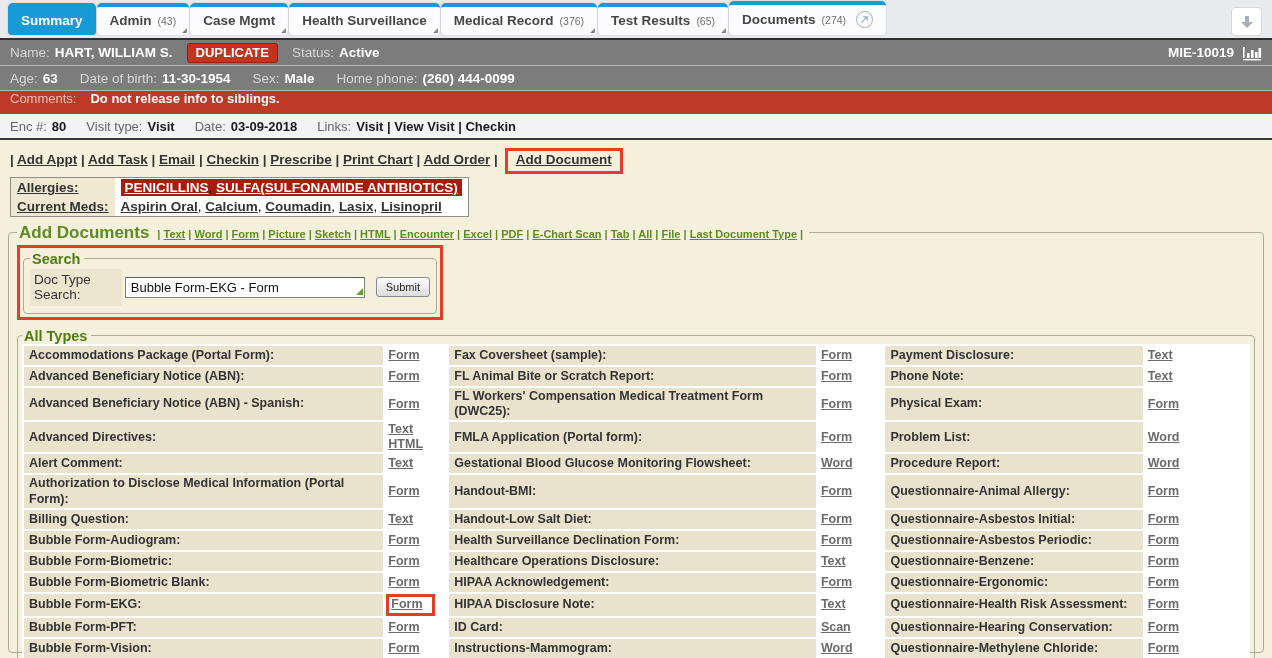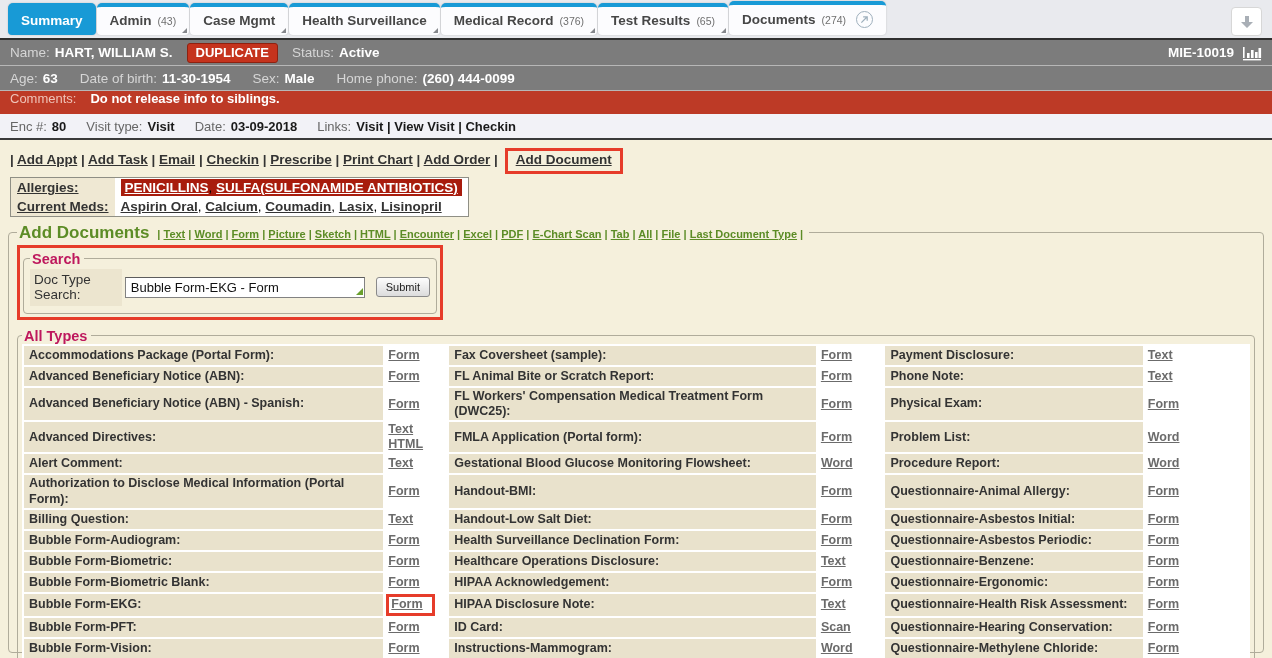--- a/index.html
+++ b/index.html
@@ -64,21 +64,21 @@
 
   .adddocs-fs { margin:6px 2px 0; border:1px solid #b0ac9b; border-radius:4px;
     padding:2px 8px 8px; height:430px; }
   .adddocs-legend { padding:0 6px 0 2px; display:flex; align-items:baseline; gap:8px; }
   .ad-title { color:#5c8c26; font-weight:bold; font-size:17px; }
   .ad-links { font-size:11px; font-weight:bold; color:#5c8c26; }
   .ad-links a { color:#5c8c26; }
 
   .red-box-search { width:426px; border:3px solid #e63c2a; padding:3px; margin:0 0 8px 0; }
   .search-fs { border:1px solid #b0ac9b; border-radius:4px; padding:2px 6px 7px; }
-  .search-fs legend, .alltypes-fs legend { color:#be185d; font-weight:bold;
+  .search-fs legend, .alltypes-fs legend { color:#4d7c0f; font-weight:bold;
     font-size:14.5px; padding:0 4px 0 2px; }
   .search-row { display:flex; align-items:center; }
   .search-label { background:#ece5cf; padding:3px 6px 4px 4px; font-size:13.5px; color:#333; }
   .input-wrap { position:relative; margin-left:3px; }
   .doc-input { width:240px; height:21px; border:1px solid #828282; border-top-color:#5d5d5d;
     font-family:"Liberation Sans", sans-serif; font-size:13px; padding:1px 5px; color:#111; }
   .input-wrap::after { content:""; position:absolute; right:2px; bottom:3px; width:0; height:0;
     border-bottom:7px solid #6aa02e; border-left:7px solid transparent; }
   .submit-btn { margin-left:11px; font-family:"Liberation Sans", sans-serif; font-size:11px;
     padding:3px 9px; background:linear-gradient(#fdfdfd,#dcdcdc); border:1px solid #8a8a8a;

